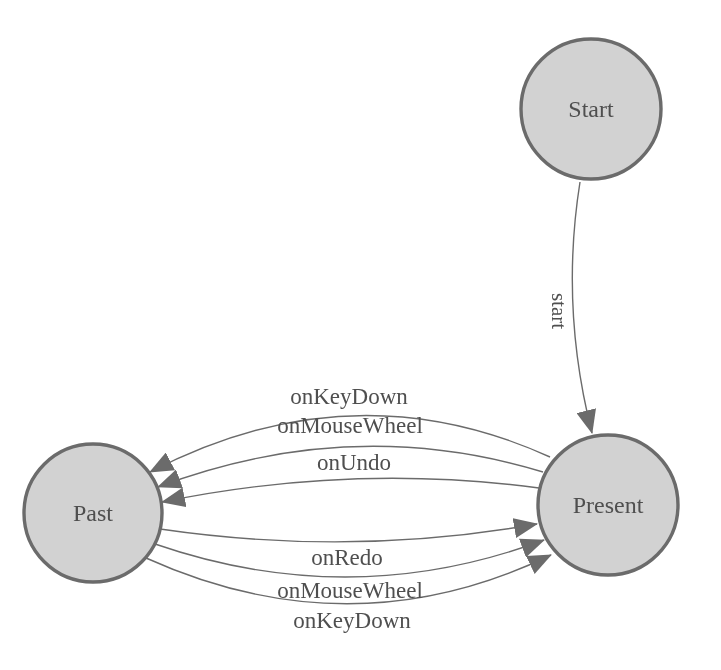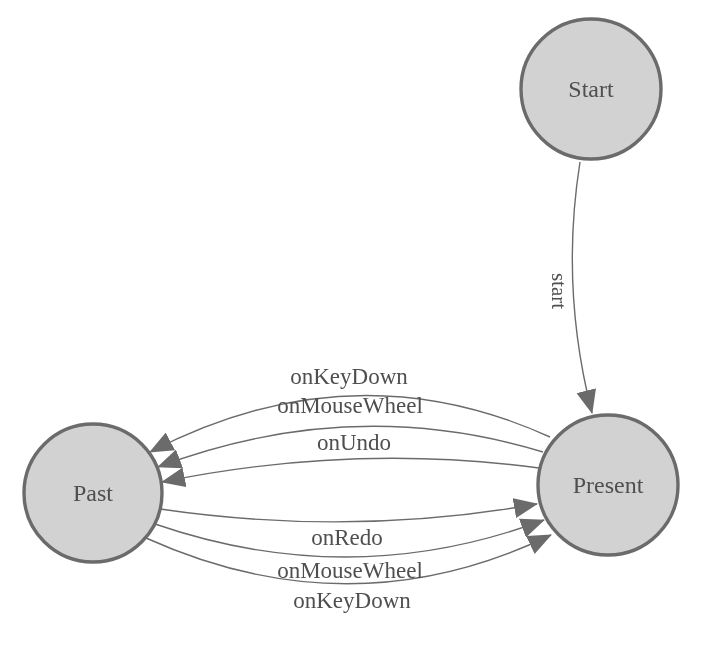--- a/index.html
+++ b/index.html
@@ -7,20 +7,21 @@
     padding: 0;
     background: #ffffff;
     width: 721px;
     height: 670px;
     overflow: hidden;
   }
   .canvas-wrap {
     position: relative;
     width: 721px;
     height: 549px;
+    margin-top: 20px;
   }
   svg {
     display: block;
   }
   .node-circle {
     stroke-width: 3.4px;
   }
   .edge-path {
     fill: none;
     stroke-width: 1.4px;

